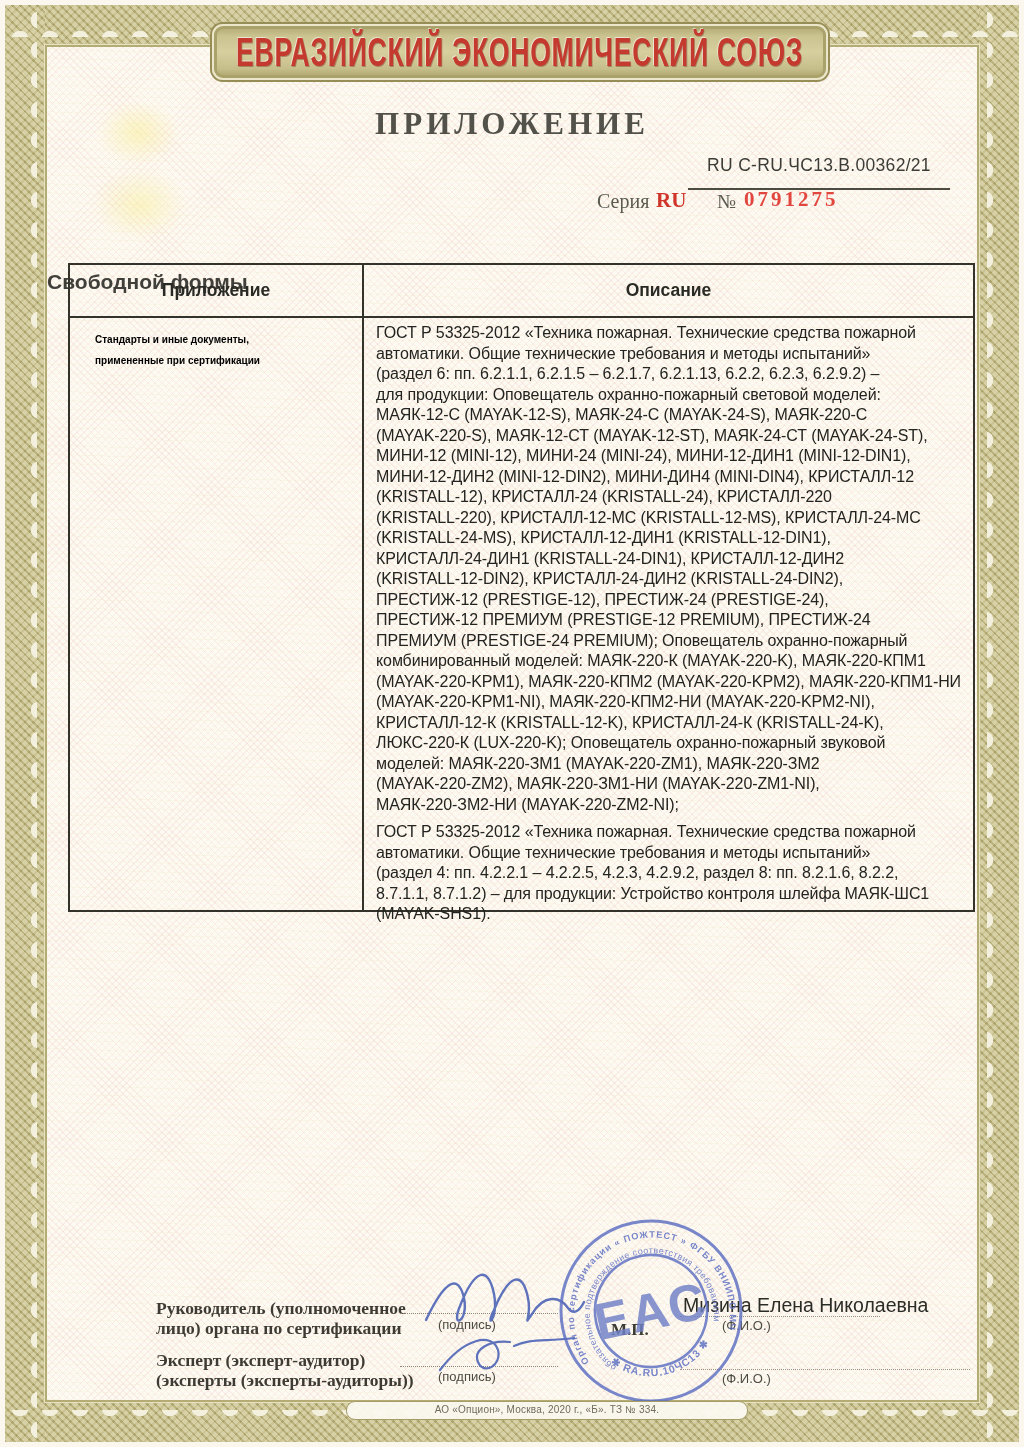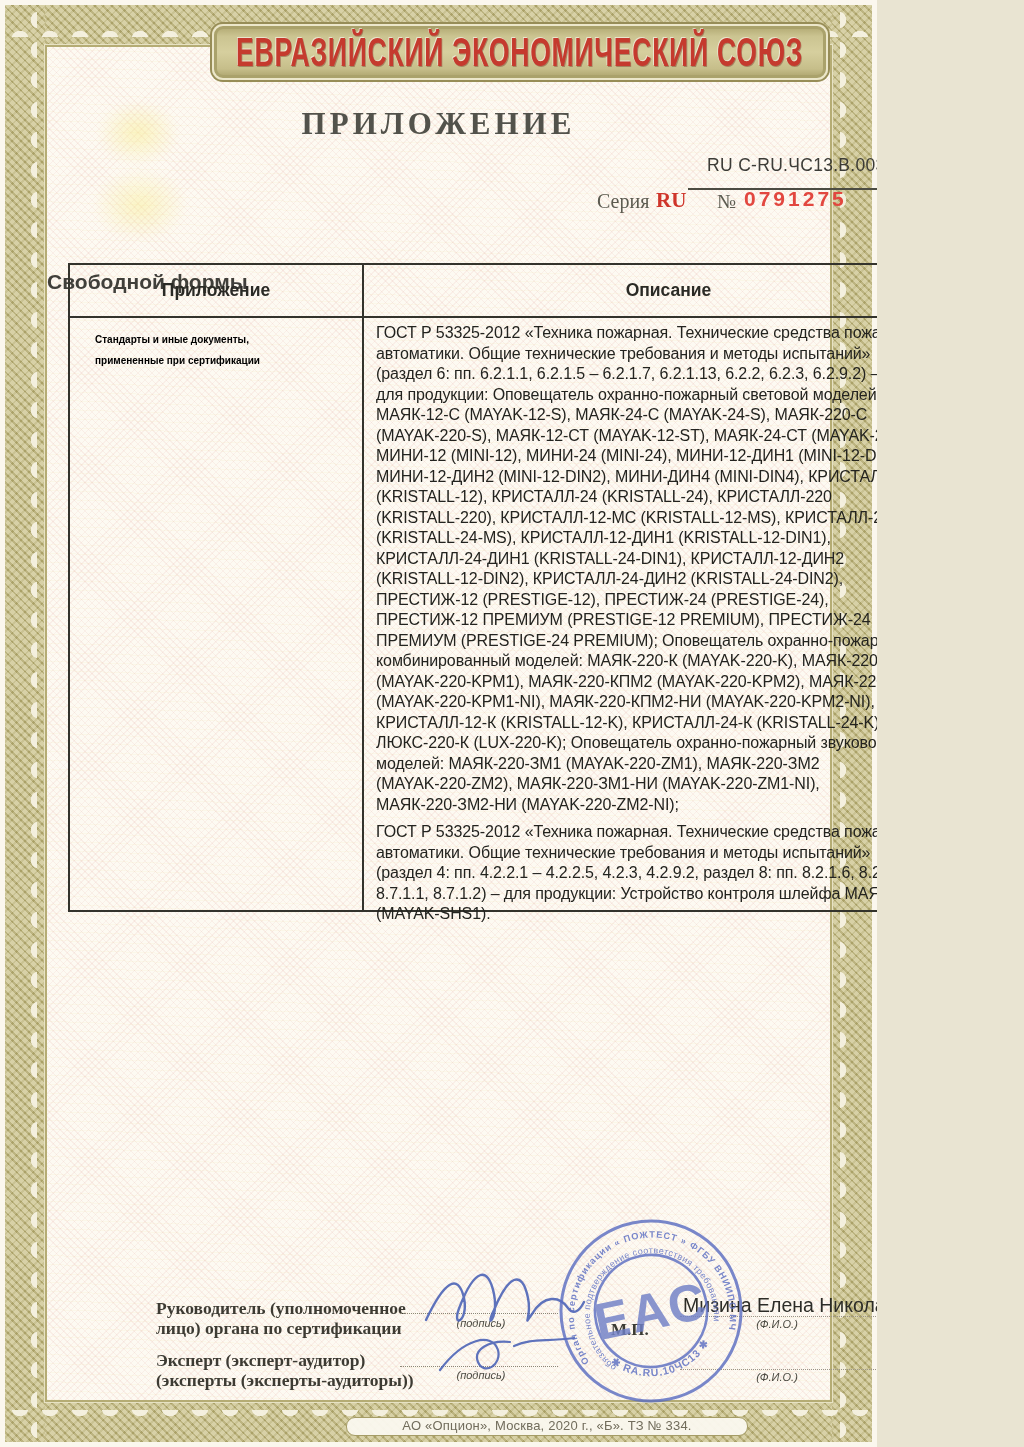--- a/index.html
+++ b/index.html
@@ -1,17 +1,17 @@
 <!DOCTYPE html>
 <html lang="ru"><head>
 <meta charset="utf-8">
 <style>
   html,body{margin:0;padding:0;}
   body{width:1024px;height:1447px;background:#e9e4d2;font-family:"Liberation Sans",sans-serif;}
-  .page{position:relative;width:877px;height:1447px;background:#fbf7ee;overflow:hidden;}
+  .page{position:relative;width:1024px;height:1447px;background:#fbf7ee;overflow:hidden;}
 
   
   .band{position:absolute;background:
       repeating-linear-gradient(45deg, rgba(150,140,80,.35) 0 2px, rgba(222,216,178,.5) 2px 6px),
       repeating-linear-gradient(-45deg, rgba(150,140,80,.30) 0 2px, rgba(230,224,188,.4) 2px 6px),
       #c3bb85;}
   .band-top{left:5px;top:5px;right:5px;height:40px;}
   .band-bottom{left:5px;bottom:5px;right:5px;height:40px;}
   .band-left{left:5px;top:5px;bottom:5px;width:40px;}
   .band-right{right:5px;top:5px;bottom:5px;width:40px;}
@@ -46,21 +46,21 @@
   
   .doc-title{position:absolute;left:47px;right:47px;top:106px;text-align:center;
       font-family:"Liberation Serif",serif;font-weight:bold;font-size:31px;letter-spacing:4px;color:#52524b;}
   .cert-label{position:absolute;left:225px;top:158px;font-family:"Liberation Serif",serif;
       font-weight:bold;font-size:21px;letter-spacing:.5px;color:#46463e;}
   .cert-number{position:absolute;left:688px;top:155px;width:262px;text-align:center;
       font-size:17.5px;color:#3c3c37;border-bottom:2px solid #4c4c42;padding-bottom:12px;letter-spacing:.3px;}
   .series-label{position:absolute;left:597px;top:190px;font-family:"Liberation Serif",serif;font-size:20px;color:#5c5b50;}
   .series-value{position:absolute;left:656px;top:188px;font-family:"Liberation Serif",serif;font-weight:bold;font-size:21px;color:#cf352b;}
   .number-sign{position:absolute;left:717px;top:190px;font-family:"Liberation Serif",serif;font-size:20px;color:#5c5b50;}
-  .form-number{position:absolute;left:744px;top:187px;font-family:Liberation Sans, sans-serif;
+  .form-number{position:absolute;left:744px;top:187px;font-family:Liberation Serif, serif;
       font-weight:bold;font-size:21px;letter-spacing:3px;color:#e2473f;}
   .form-type{position:absolute;left:47px;right:47px;top:226px;text-align:left;font-weight:bold;font-size:21px;color:#403f3a;margin-top:44px;}
 
   
   .cert-table{position:absolute;left:68px;top:263px;width:903px;height:645px;border:2px solid #33332c;background:transparent;}
   .t-head{display:flex;height:51px;border-bottom:2px solid #33332c;}
   .t-body{display:flex;height:calc(100% - 53px);}
   .cell-a{width:294px;border-right:2px solid #33332c;box-sizing:border-box;}
   .cell-b{flex:1;box-sizing:border-box;}
   .t-head .cell-a,.t-head .cell-b{display:flex;align-items:center;justify-content:center;
@@ -70,37 +70,37 @@
   .desc-cell p{margin:0 0 7px 0;white-space:pre-line;}
 
   
   .sig-label{position:absolute;font-family:"Liberation Serif",serif;font-weight:bold;font-size:17.5px;
       line-height:19.5px;color:#3d3b33;white-space:pre-line;}
   .sig-label-head{left:156px;top:1299px;}
   .sig-label-expert{left:156px;top:1351px;}
   .sig-line{position:absolute;border-bottom:1.5px dotted #8d8878;}
   .sig-line1{left:400px;top:1296px;width:158px;height:17px;}
   .sig-line2{left:400px;top:1349px;width:158px;height:17px;}
-  .caption{position:absolute;font-size:11px;color:#4c4b43;text-align:center;font-style:italic;}
+  .caption{position:absolute;font-size:13px;color:#4c4b43;text-align:left;}
   .cap-sig1{left:438px;top:1317px;width:86px;}
   .cap-sig2{left:438px;top:1369px;width:86px;}
   .person-name{position:absolute;font-size:19.5px;color:#2c2c27;white-space:nowrap;}
   .name1{left:683px;top:1294px;}
   .name2{left:683px;top:1347px;}
   .name-line{position:absolute;border-bottom:1px dotted #9a9488;}
   .name-line1{left:680px;top:1300px;width:200px;height:16px;}
   .name-line2{left:680px;top:1353px;width:290px;height:16px;}
   .cap-fio1{left:722px;top:1318px;width:110px;}
   .cap-fio2{left:722px;top:1371px;width:110px;}
   .mp-mark{position:absolute;left:611px;top:1320px;font-family:"Liberation Serif",serif;font-weight:bold;font-size:17px;color:#3b3b33;}
 
   
   .imprint{position:absolute;left:346px;top:1401px;width:400px;height:17px;border-radius:9px;
       background:rgba(250,248,238,.96);border:1px solid #a59c66;
-      font-size:13px;line-height:16px;text-align:center;color:#716c5b;letter-spacing:.2px;margin-top:16px;}
+      font-size:10px;line-height:16px;text-align:center;color:#716c5b;letter-spacing:.2px;}
 
   .stamp-svg{position:absolute;left:556px;top:1216px;}
   .sig-svg{position:absolute;}
   .sig-svg1{left:418px;top:1258px;}
   .sig-svg2{left:428px;top:1330px;}
 </style>
 </head>
 <body>
 
 <div class="page">

